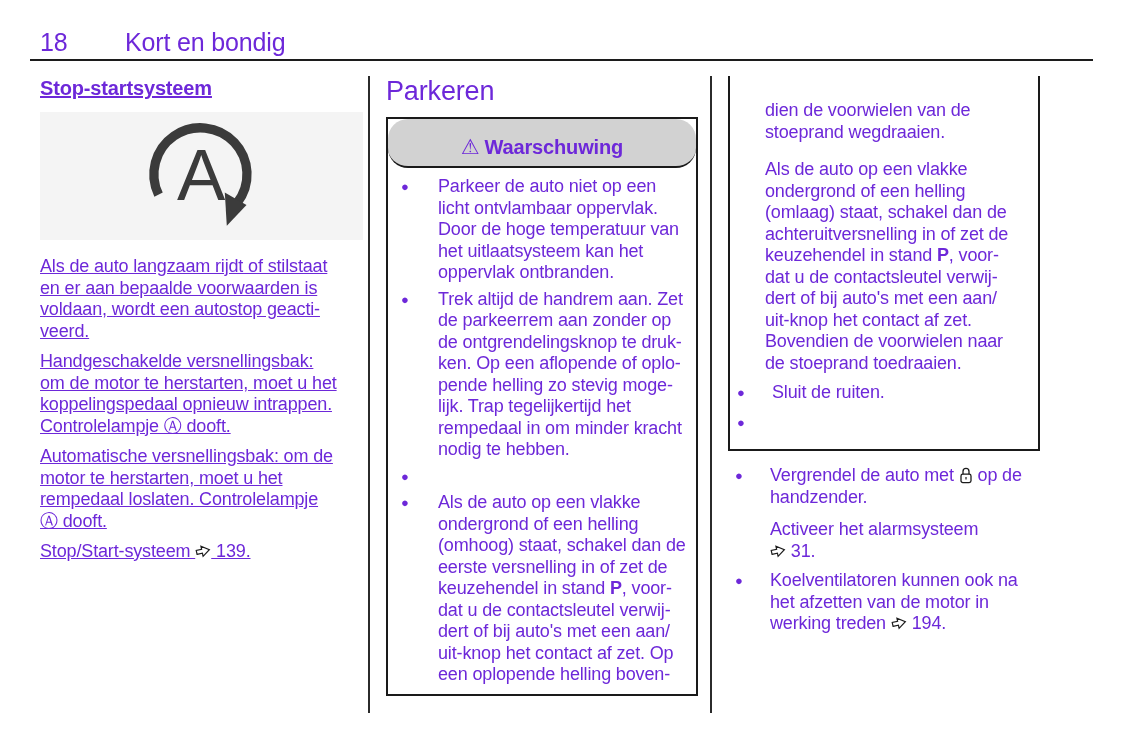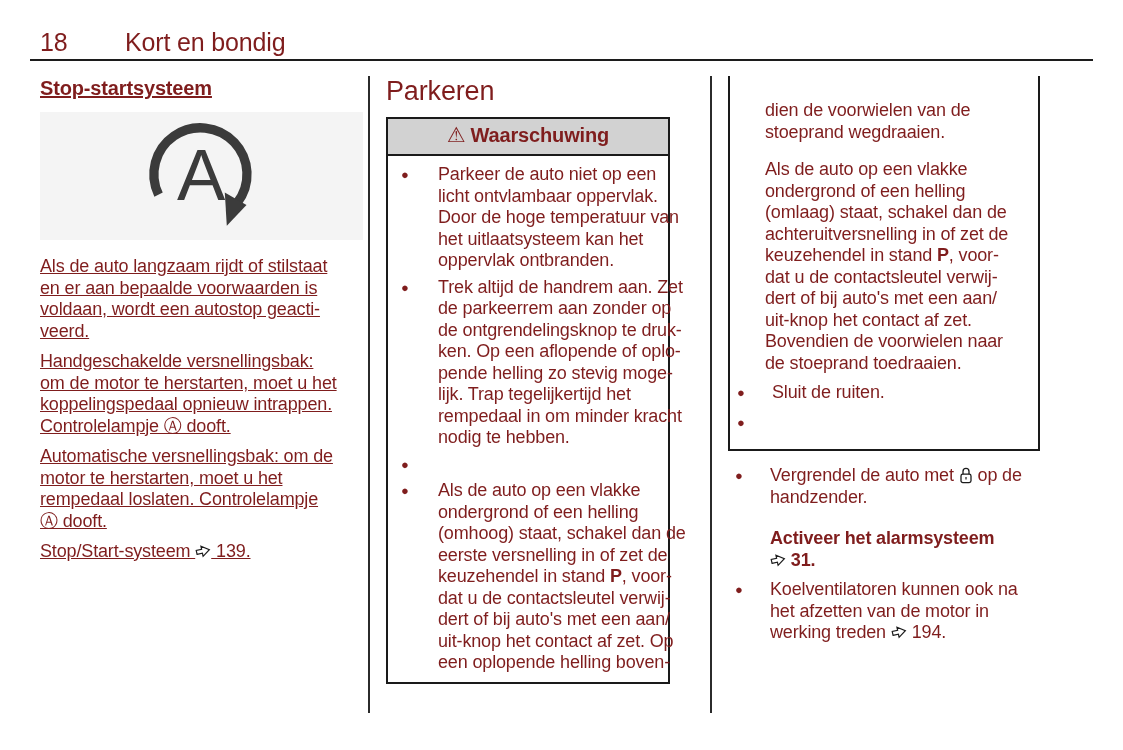--- a/index.html
+++ b/index.html
@@ -1,61 +1,61 @@
 <!DOCTYPE html>
 <html><head>
 <meta charset="utf-8">
 <style>
   html,body{margin:0;padding:0;background:#e8e8e8;}
   #page{
     position:relative;width:1123px;height:750px;background:#ffffff;
     font-family:"Liberation Sans","DejaVu Sans",sans-serif;
-    color:#7f1d1d;overflow:hidden;letter-spacing:-0.15px;
+    color:#6d28d9;overflow:hidden;letter-spacing:-0.15px;
   }
   .pagenum{position:absolute;left:40px;top:28px;font-size:25px;}
   .chapter{position:absolute;left:125px;top:28px;font-size:25px;}
   .headrule{position:absolute;left:30px;top:59px;width:1063px;height:2px;background:#1c1c1c;}
   .vdivider{position:absolute;top:76px;height:637px;width:2px;background:#2b2b2b;}
   #div1{left:368px;} #div2{left:710px;}
 
   .col{position:absolute;top:76px;}
   #col1{left:40px;width:330px;text-decoration:underline;}
-  #col2{left:386px;width:284px;}
+  #col2{left:386px;width:312px;}
   #col3{left:728px;width:312px;}
 
   .subhead{font-size:20px;font-weight:bold;line-height:24px;margin:0 0 12px 0;}
   .bighead{font-size:27px;font-weight:400;line-height:30px;margin:0 0 11px 0;}
 
   .imgbox{width:323px;height:128px;background:#f4f4f4;display:flex;align-items:center;justify-content:center;margin-bottom:16px;}
 
   .body-txt{font-size:18px;line-height:21.5px;white-space:pre;}
   .para{margin:0 0 9px 0;}
   .ref-arrow{display:inline-block;vertical-align:-2px;}
 
   .warnbox{border:2px solid #1a1a1a;background:#ffffff;}
   .warnbar{background:#d2d2d2;border-bottom:2px solid #1a1a1a;text-align:center;
-           font-size:20px;font-weight:bold;padding:4px 0 7px 0;}
+           font-size:20px;font-weight:bold;padding:16px 0 7px 0;border-radius:20px;}
   .warn-glyph{font-weight:normal;margin-right:5px;font-size:21px;}
   .warnbody{padding:8px 4px 8px 4px;}
   .mid .bullet-row{margin-bottom:5px;}
   .bullet-row{display:flex;}
   .bullet-row:last-child{margin-bottom:0;}
   .bullet-marker{flex:0 0 37px;padding-left:9px;font-size:13px;line-height:21.5px;}
   .bullet-txt{flex:1 1 auto;}
 
   .contbox{border-left:2px solid #1a1a1a;border-right:2px solid #1a1a1a;border-bottom:2px solid #1a1a1a;
            padding:8px 4px 8px 0;}
   .contbox .cont-para{margin:16px 0 8px 0;padding-left:35px;}
   .contbox .bullet-row{margin-bottom:8px;}
   .contbox .bullet-marker{flex:0 0 35px;padding-left:7px;}
 
   .belowbox{margin-top:14px;}
   .belowbox .bullet-row{margin-bottom:8px;}
   .belowbox .bullet-marker{flex:0 0 35px;padding-left:7px;}
-  .sub-para{margin-top:20px;font-weight:bold;}
+  .sub-para{margin-top:11px;}
 
   .boldP{font-weight:bold;}
   svg.inline-ico{display:inline-block;}
 </style>
 </head>
 <body>
 
 <div id="page">
 
   <div class="pagenum">18</div>

